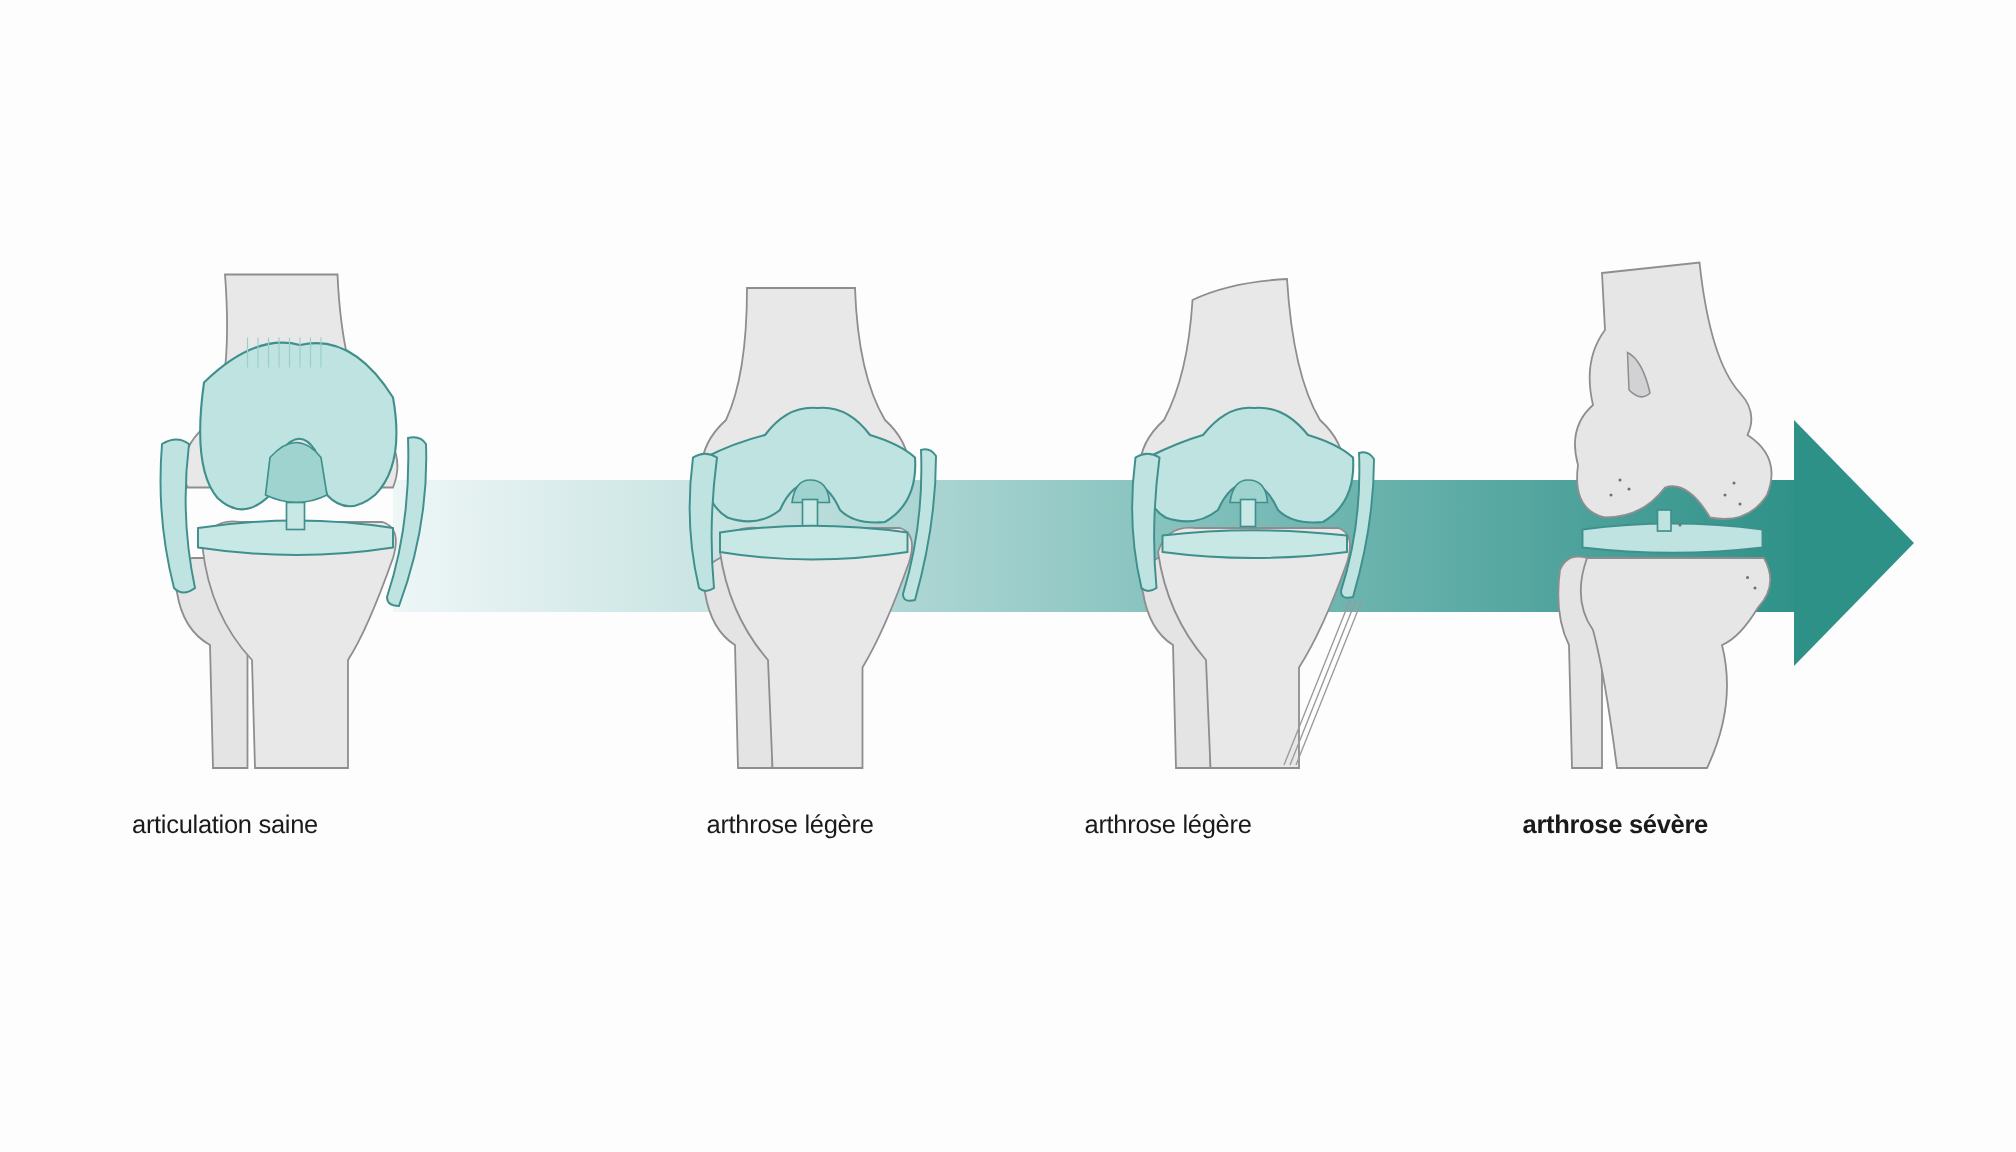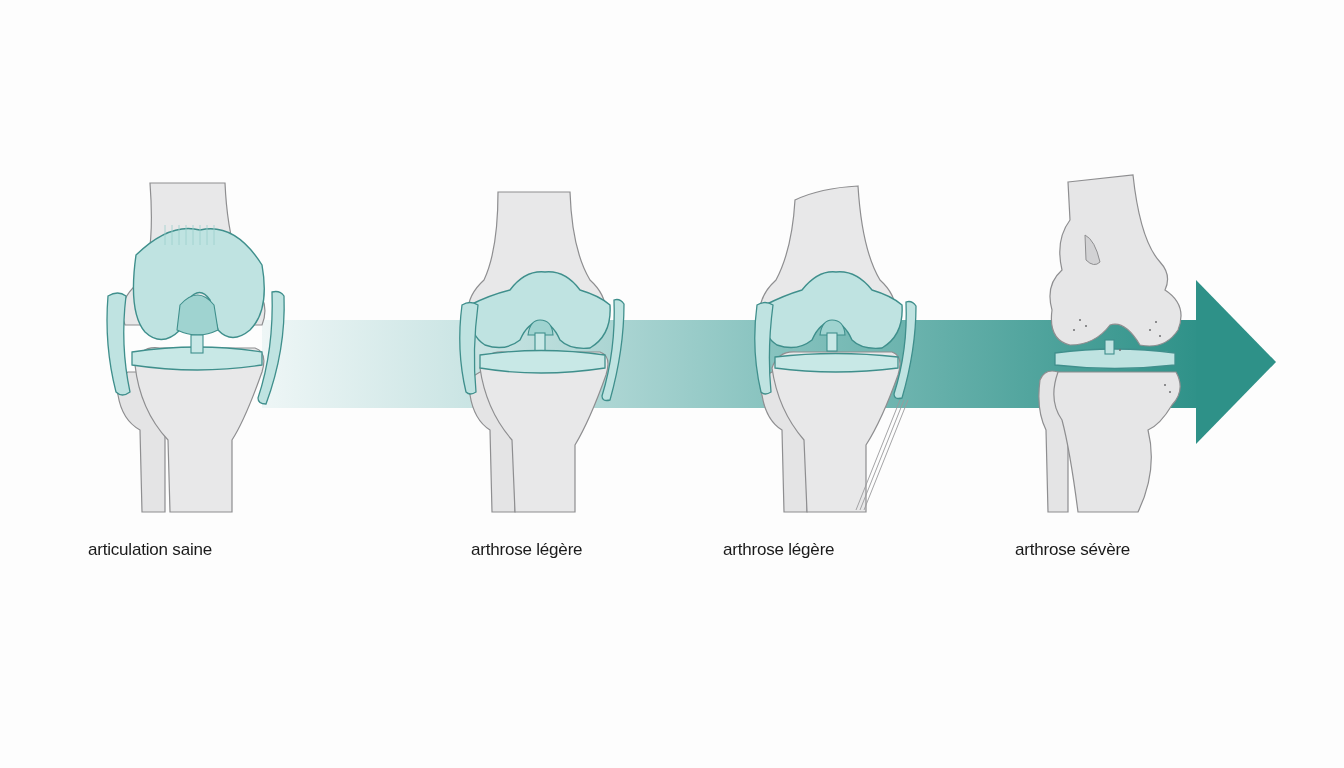--- a/index.html
+++ b/index.html
@@ -102,14 +102,14 @@
         <circle cx="1165" cy="385" r="1"></circle>
           <circle cx="1170" cy="392" r="1"></circle>
           <circle cx="1120" cy="350" r="1"></circle>
       </g>
     </g>
   </svg>
 
   <div class="label" style="left:88px;">articulation saine</div>
   <div class="label" style="left:471px;">arthrose légère</div>
   <div class="label" style="left:723px;">arthrose légère</div>
-  <div class="label" style="left:1015px;">arthrose sévère</div>
+  <div class="label" style="left:1015px;font-weight:bold;">arthrose sévère</div>
 </div>
 
 </body></html>

